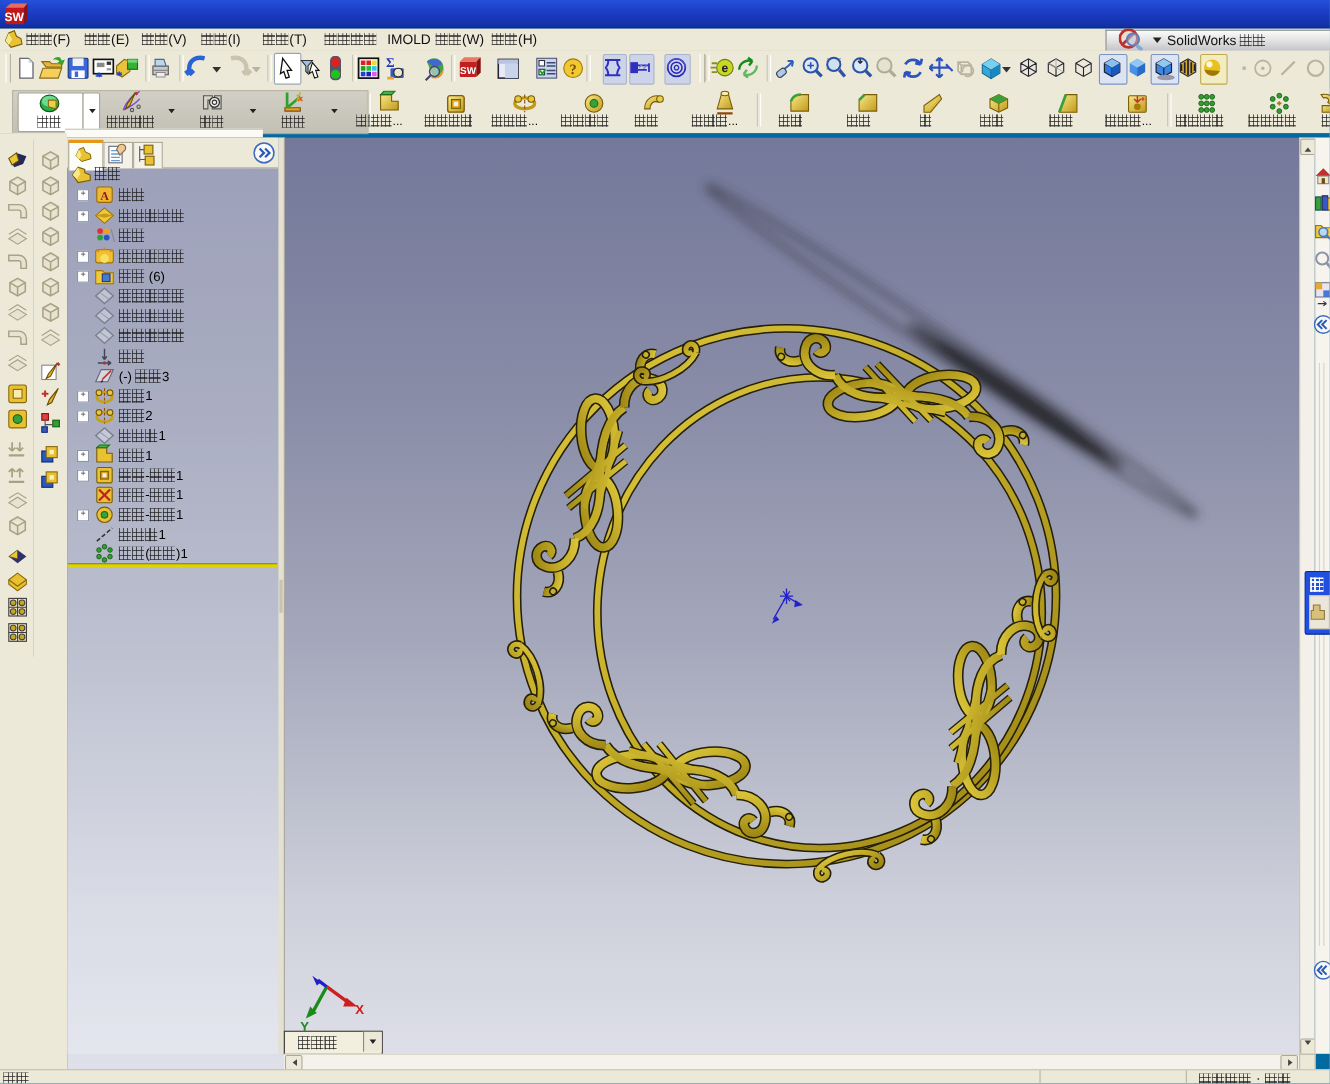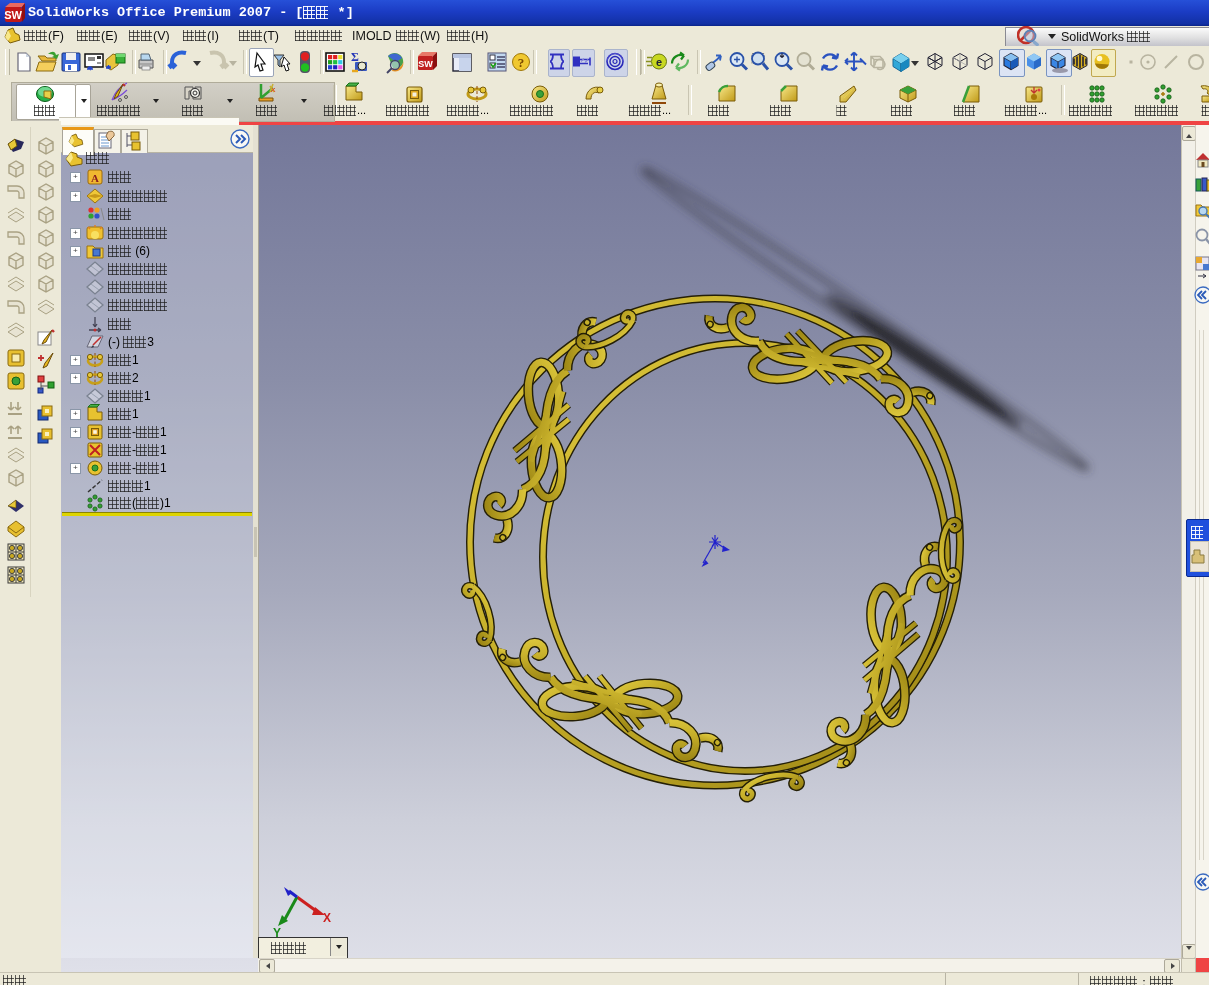--- a/index.html
+++ b/index.html
@@ -1,15 +1,15 @@
 <!DOCTYPE html>
 <html><head><meta charset="utf-8"><style>
 html,body{margin:0;padding:0}
 #app{position:relative;width:1209px;height:985px;overflow:hidden;
- font-family:"Liberation Sans",sans-serif;background:#ef4444}
+ font-family:"Liberation Sans",sans-serif;background:#0369a1}
 .abs{position:absolute}
 i.c,i.cw,i.cf{display:inline-block;vertical-align:middle;margin:0 1px 2px 0;
  background:repeating-linear-gradient(90deg,rgba(30,30,30,.72) 0 1px,transparent 1px 3.9px),
  repeating-linear-gradient(0deg,rgba(30,30,30,.72) 0 1px,transparent 1px 3.9px);}
 i.c{width:11px;height:11.5px}
 i.cf{width:10px;height:11px}
 i.cw{width:12px;height:13px;margin-bottom:0;
  background:repeating-linear-gradient(90deg,rgba(255,255,255,.92) 0 1.4px,transparent 1.4px 4px),
  repeating-linear-gradient(0deg,rgba(255,255,255,.92) 0 1.4px,transparent 1.4px 4px);}
 .sep2{position:absolute;top:50px;width:2px;height:24px;border-left:1px solid #c9c5b2;border-right:1px solid #fff}
@@ -20,21 +20,20 @@
 </style></head><body>
 <div id="app">
 <div class="abs" style="left:0;top:0;width:1209px;height:26px;
 background:linear-gradient(180deg,#2650d8 0%,#1b3cc4 45%,#1230a4 92%,#0a2488 100%)">
 <svg class="abs" style="left:4px;top:3px" width="22" height="21" viewBox="0 0 22 21">
  <rect x="1" y="4" width="17" height="15" rx="2" fill="#c01818"></rect>
  <path d="M1 4 L6 0 L21 0 L18 4 Z" fill="#e86a60"></path>
         <path d="M18 4 L21 0 L21 15 L18 19 Z" fill="#901010"></path>
  <text x="9" y="16" font-size="11" font-weight="bold" fill="#fff" text-anchor="middle" font-family="Liberation Sans">SW</text>
 </svg>
-<div class="abs" style="left:28px;top:5px;color:#fff;font:bold 13.5px 'Liberation Mono';white-space:nowrap">SolidWorks Office Premium 2007 - [<i class="cw"></i><i class="cw"></i> *]</div>
 </div>
 <div class="abs" style="left:0;top:26px;width:1209px;height:20px;background:#ece9d8;border-bottom:1px solid #d8d4c0">
       <svg class="abs" style="left:3px;top:1px" width="18" height="18" viewBox="0 0 18 18">
 <path d="M2,10 L5,3 L10,1 L12,6 L16,8 L17,13 L7,16 Z" fill="#e8c230" stroke="#7a5c08"></path>
         <path d="M2,10 L5,3 L8,9 L5,14 Z" fill="#f8e88a"></path>
       </svg>
       <div class="abs" style="left:24px;top:3px;font-size:12.5px;color:#111;white-space:nowrap"><i class="c"></i><i class="c"></i>(F)</div>
       <div class="abs" style="left:77px;top:3px;font-size:12.5px;color:#111;white-space:nowrap"><i class="c"></i><i class="c"></i>(E)</div>
       <div class="abs" style="left:129px;top:3px;font-size:12.5px;color:#111;white-space:nowrap"><i class="c"></i><i class="c"></i>(V)</div>
       <div class="abs" style="left:183px;top:3px;font-size:12.5px;color:#111;white-space:nowrap"><i class="c"></i><i class="c"></i>(I)</div>

